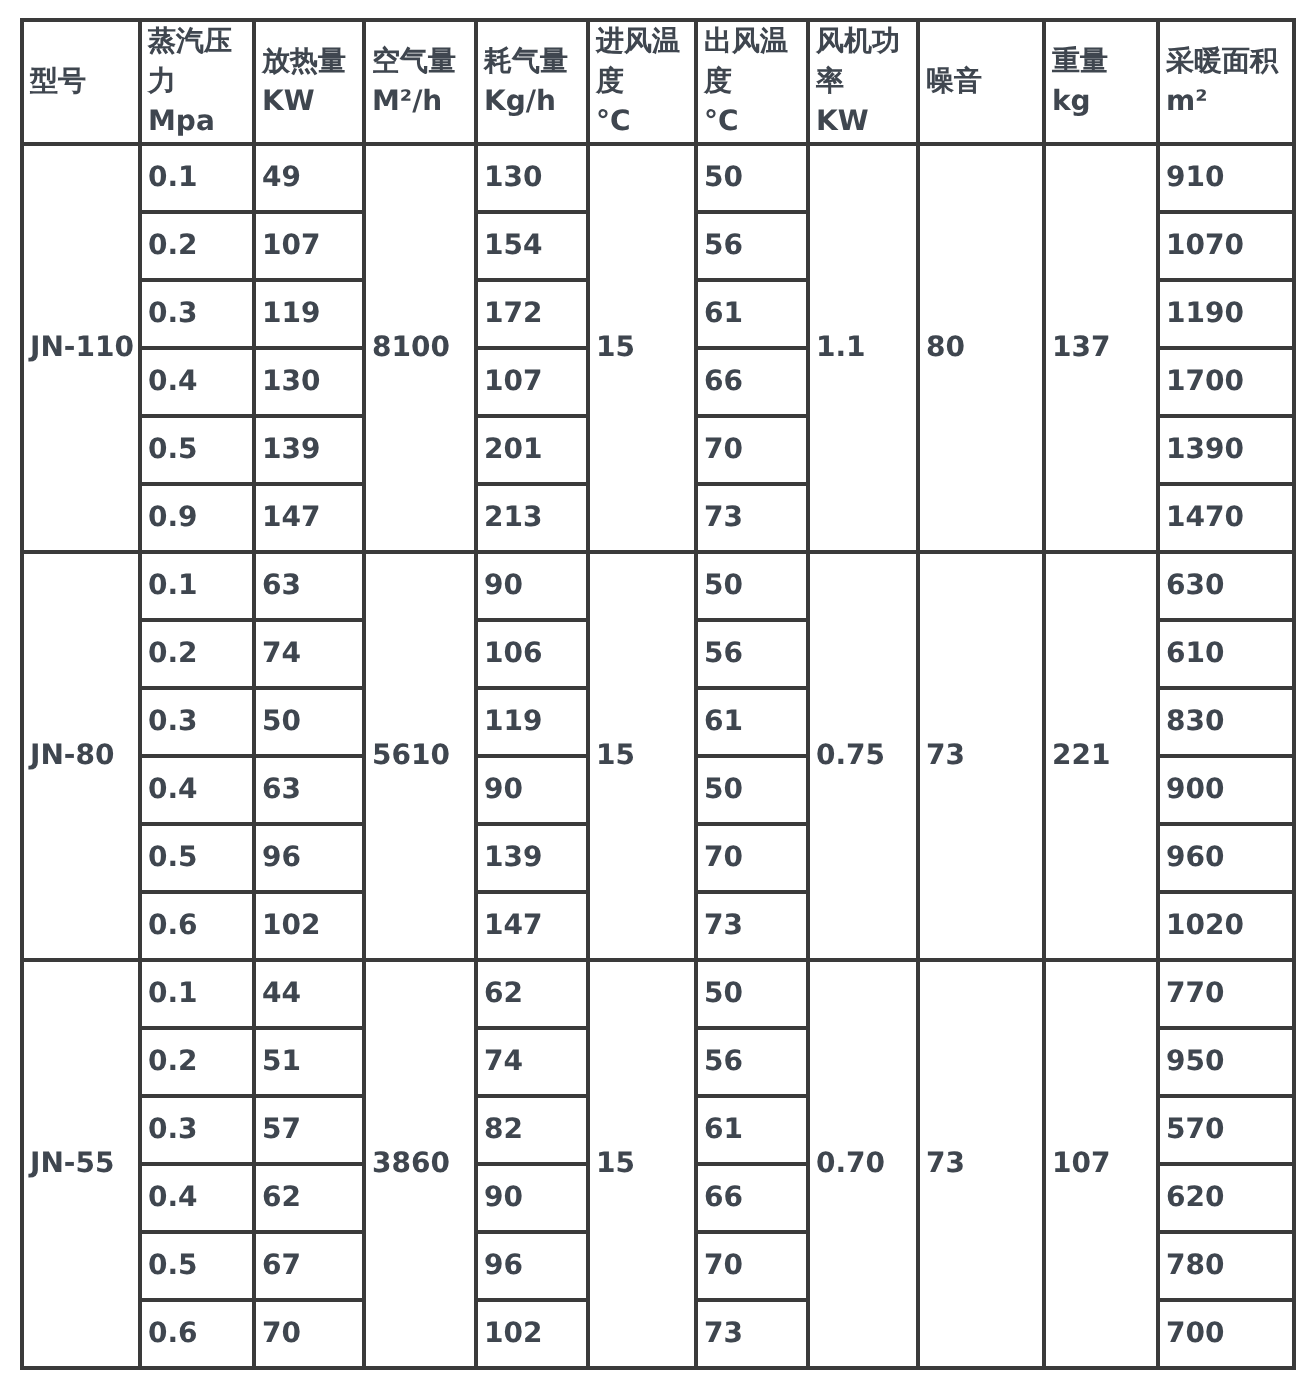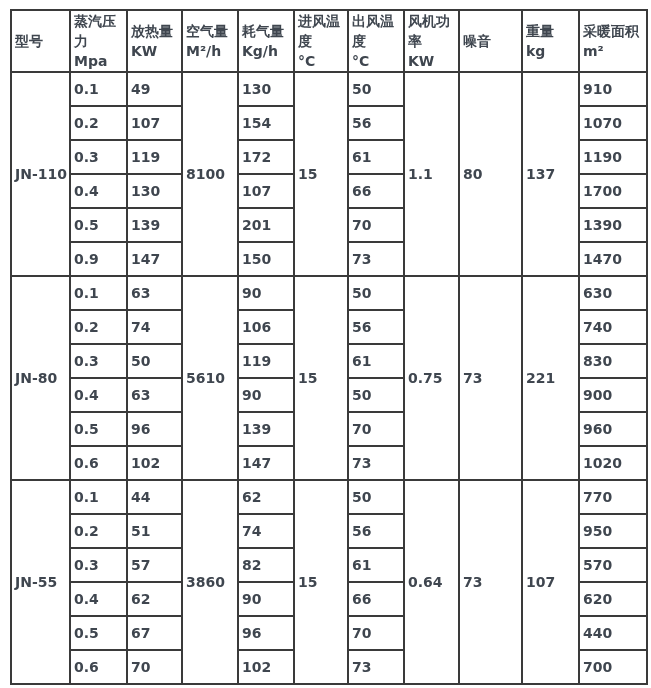--- a/index.html
+++ b/index.html
@@ -133,21 +133,21 @@
     <tr>
       <td>0.5</td>
       <td>139</td>
       <td>201</td>
       <td>70</td>
       <td>1390</td>
     </tr>
     <tr>
       <td>0.9</td>
       <td>147</td>
-      <td>150</td>
+      <td>213</td>
       <td>73</td>
       <td>1470</td>
     </tr>
 
     <tr>
       <td class="model" rowspan="6">JN-80</td>
       <td>0.1</td>
       <td>63</td>
       <td class="merged" rowspan="6">5610</td>
       <td>90</td>
@@ -156,21 +156,21 @@
       <td class="merged" rowspan="6">0.75</td>
       <td class="merged" rowspan="6">73</td>
       <td class="merged" rowspan="6">221</td>
       <td>630</td>
     </tr>
     <tr>
       <td>0.2</td>
       <td>74</td>
       <td>106</td>
       <td>56</td>
-      <td>740</td>
+      <td>610</td>
     </tr>
     <tr>
       <td>0.3</td>
       <td>50</td>
       <td>119</td>
       <td>61</td>
       <td>830</td>
     </tr>
     <tr>
       <td>0.4</td>
@@ -195,21 +195,21 @@
     </tr>
 
     <tr>
       <td class="model" rowspan="6">JN-55</td>
       <td>0.1</td>
       <td>44</td>
       <td class="merged" rowspan="6">3860</td>
       <td>62</td>
       <td class="merged" rowspan="6">15</td>
       <td>50</td>
-      <td class="merged" rowspan="6">0.64</td>
+      <td class="merged" rowspan="6">0.70</td>
       <td class="merged" rowspan="6">73</td>
       <td class="merged" rowspan="6">107</td>
       <td>770</td>
     </tr>
     <tr>
       <td>0.2</td>
       <td>51</td>
       <td>74</td>
       <td>56</td>
       <td>950</td>
@@ -226,21 +226,21 @@
       <td>62</td>
       <td>90</td>
       <td>66</td>
       <td>620</td>
     </tr>
     <tr>
       <td>0.5</td>
       <td>67</td>
       <td>96</td>
       <td>70</td>
-      <td>440</td>
+      <td>780</td>
     </tr>
     <tr>
       <td>0.6</td>
       <td>70</td>
       <td>102</td>
       <td>73</td>
       <td>700</td>
     </tr>
   </tbody>
     </table>

